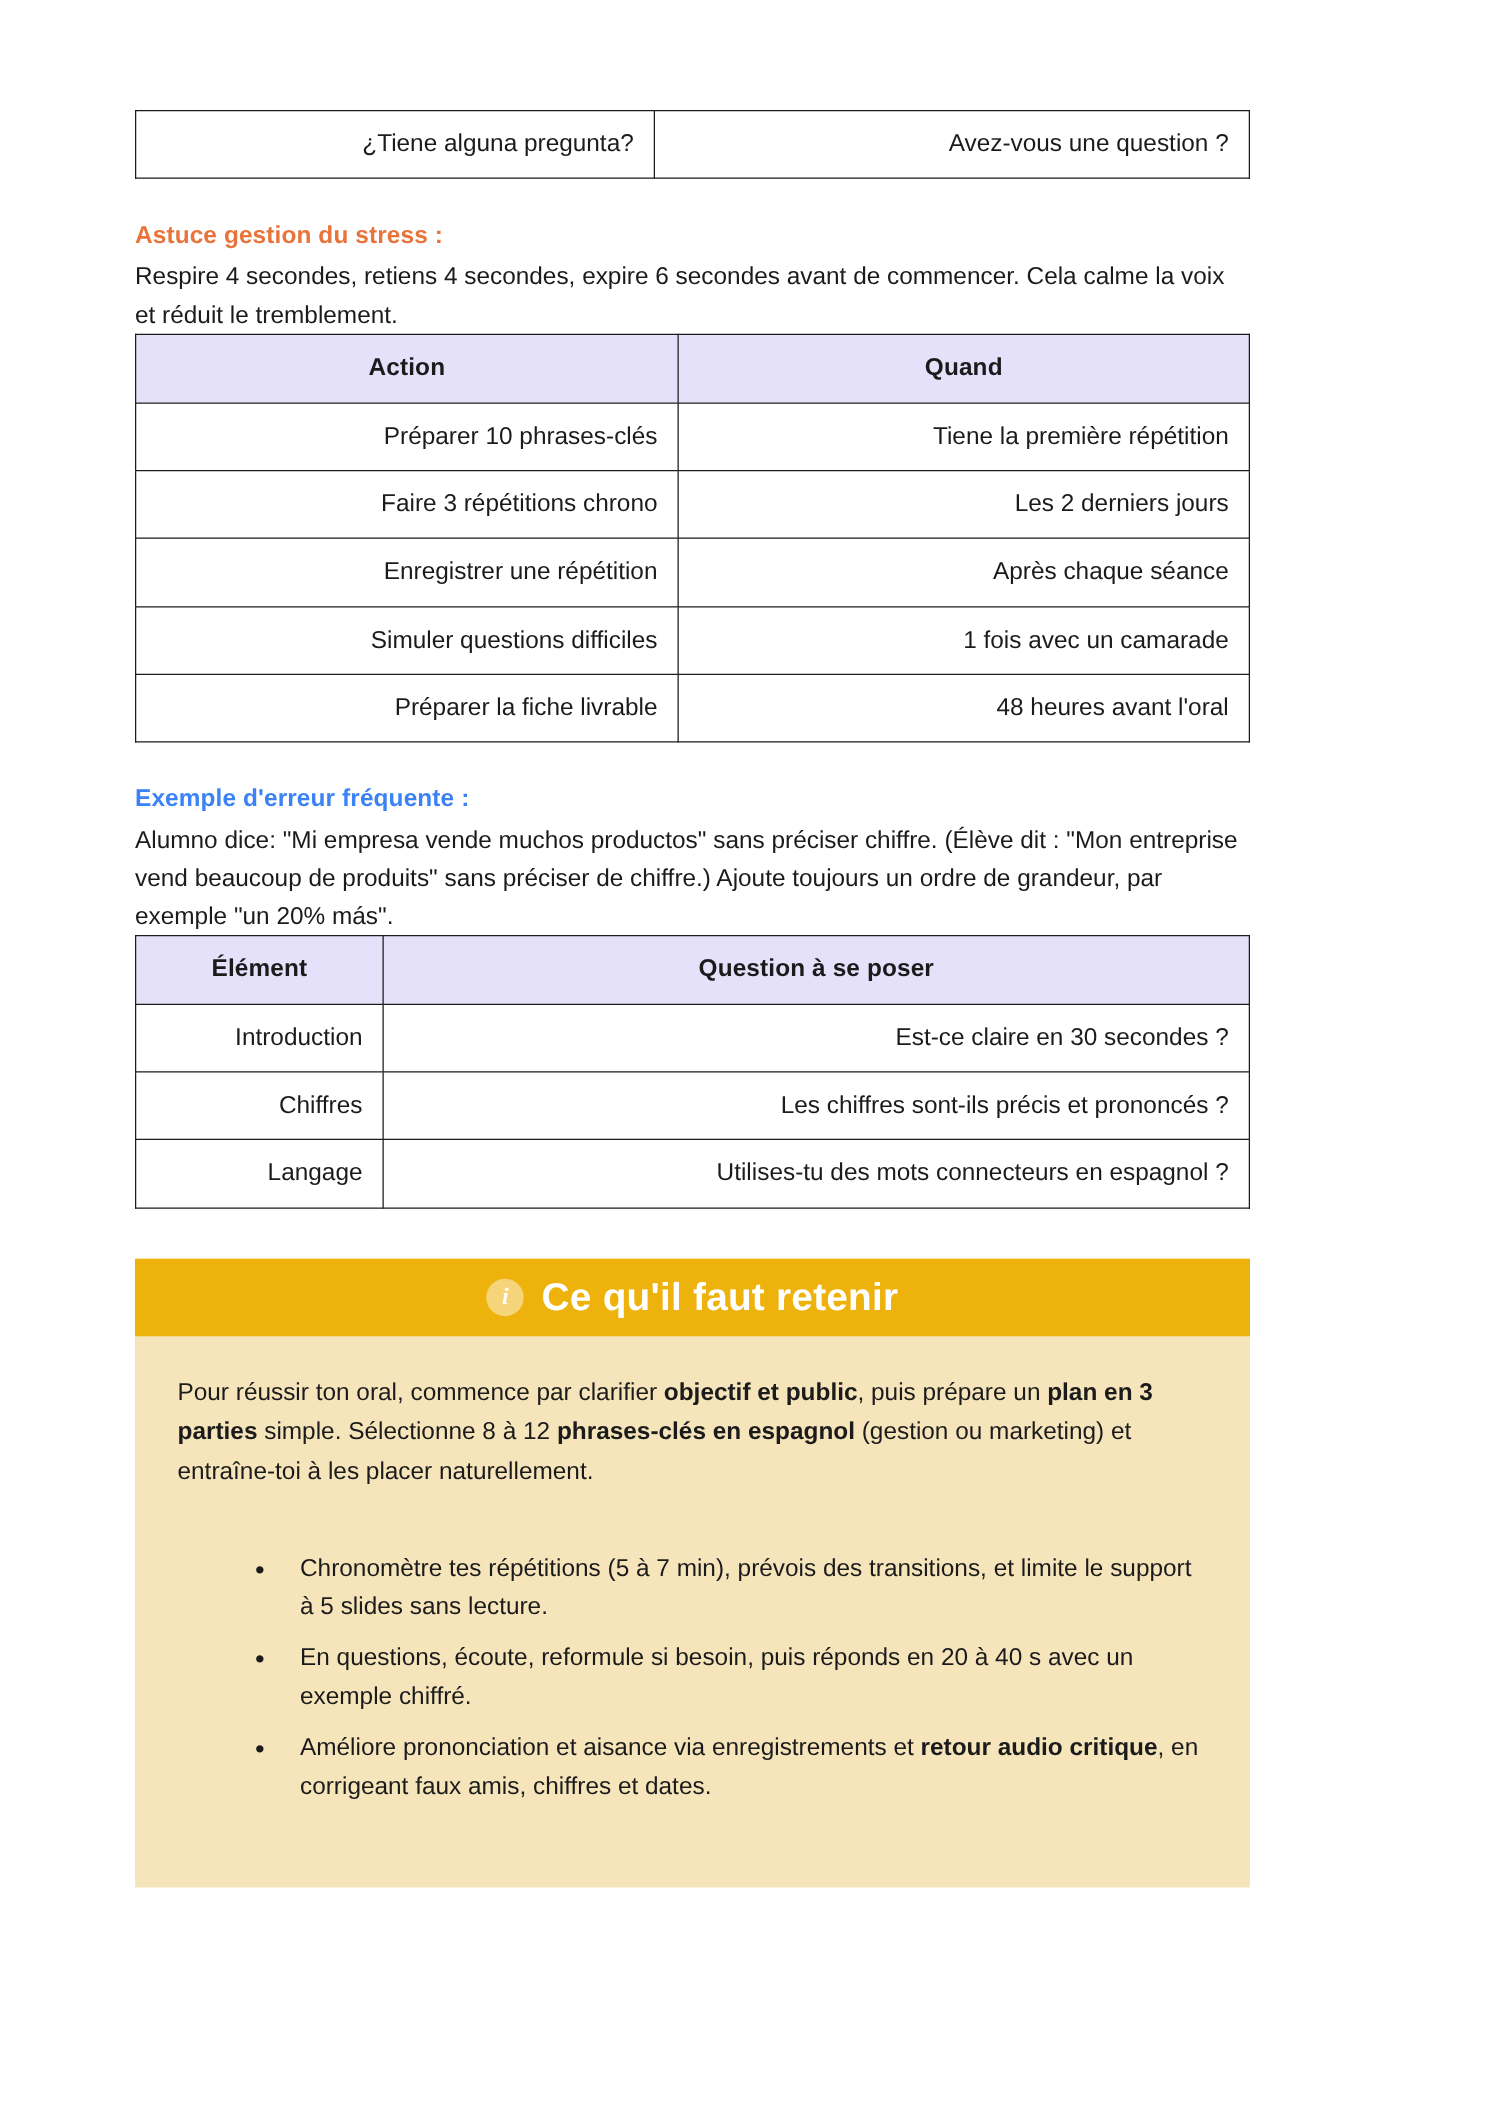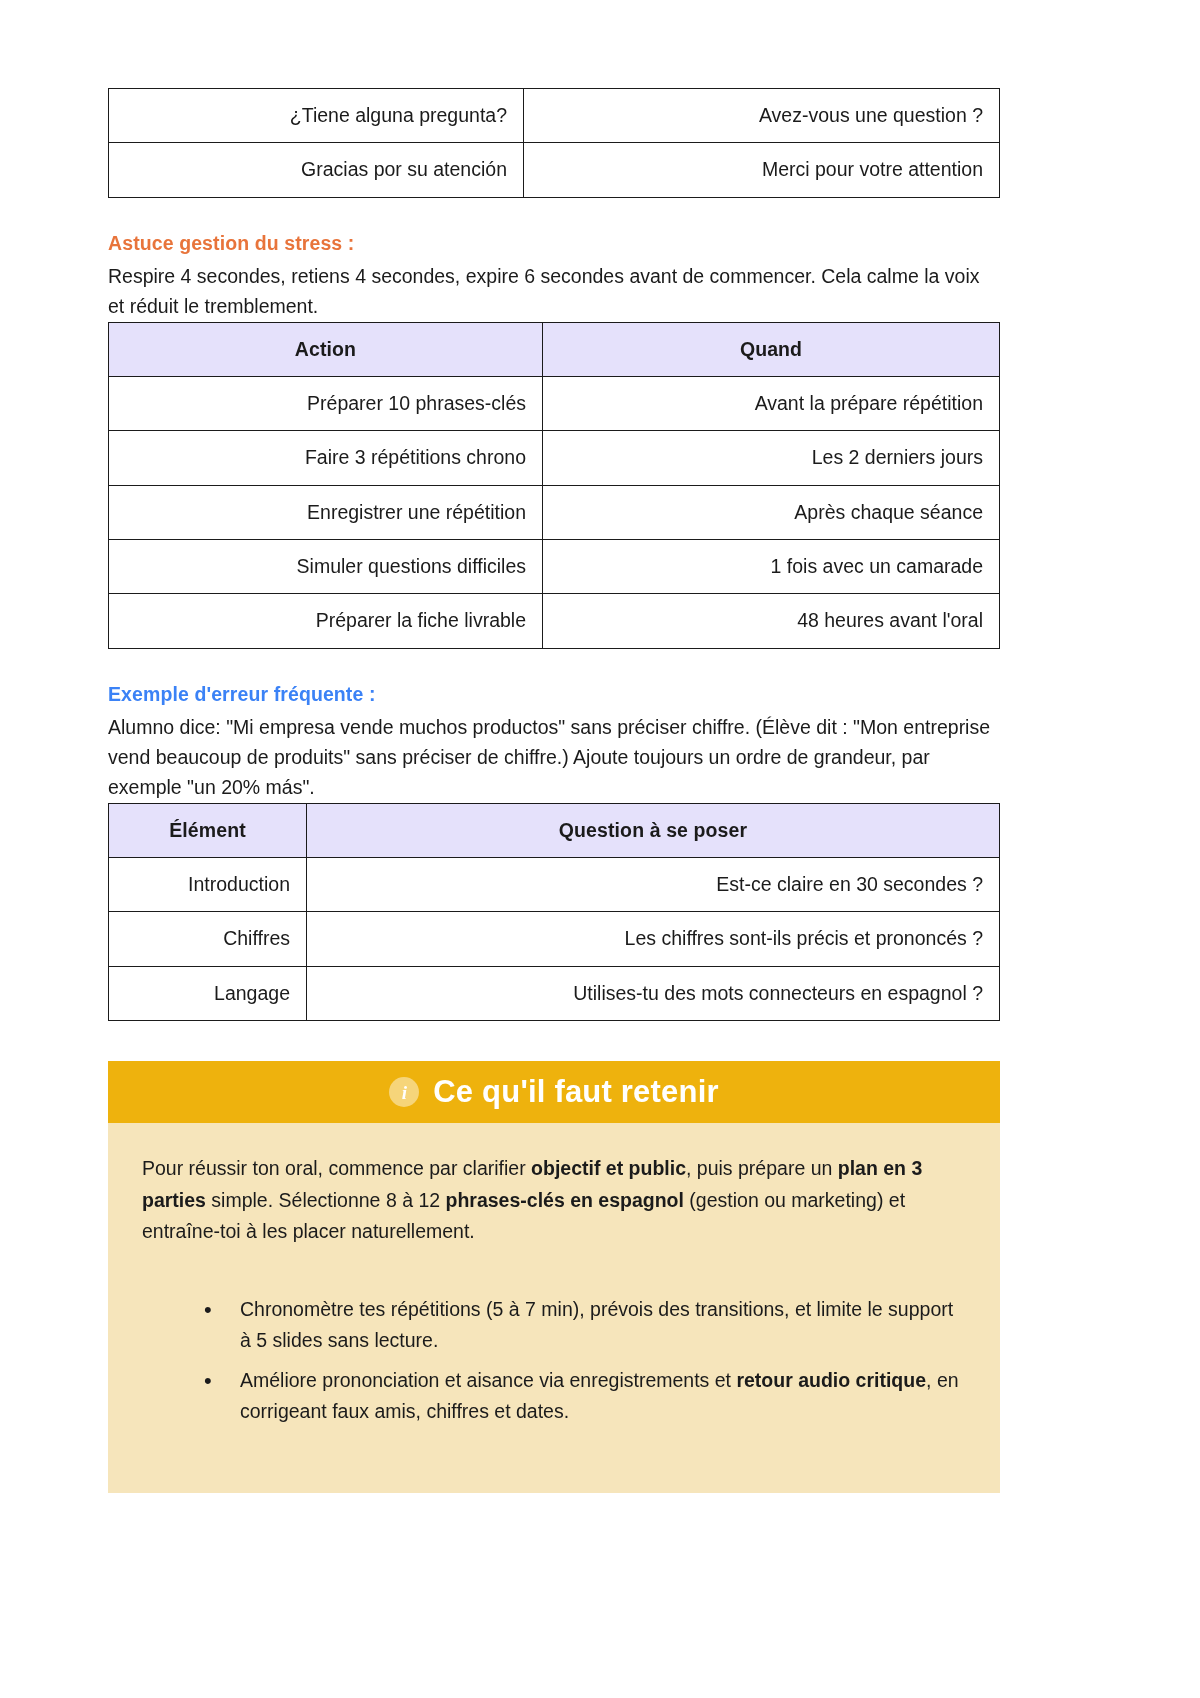--- a/index.html
+++ b/index.html
@@ -133,41 +133,37 @@
 <body>
 
 <div class="page">
 
   <table class="doc-table t-phrases">
     <tbody>
       <tr>
         <td>¿Tiene alguna pregunta?</td>
         <td>Avez-vous une question ?</td>
       </tr>
-      <tr>
-        <td>Gracias por su atención</td>
-        <td>Merci pour votre attention</td>
-      </tr>
     </tbody>
   </table>
 
   <div class="lead-head orange">Astuce gestion du stress :</div>
   <p class="body-text">Respire 4 secondes, retiens 4 secondes, expire 6 secondes avant de commencer. Cela calme la voix et réduit le tremblement.</p>
 
   <table class="doc-table t-plan gap-before-table">
     <thead>
       <tr>
         <th>Action</th>
         <th>Quand</th>
       </tr>
     </thead>
     <tbody>
       <tr>
         <td>Préparer 10 phrases-clés</td>
-        <td>Avant la prépare répétition</td>
+        <td>Tiene la première répétition</td>
       </tr>
       <tr>
         <td>Faire 3 répétitions chrono</td>
         <td>Les 2 derniers jours</td>
       </tr>
       <tr>
         <td>Enregistrer une répétition</td>
         <td>Après chaque séance</td>
       </tr>
       <tr>
@@ -211,18 +207,19 @@
     <div class="callout-header">
       <span class="info-icon">i</span>
       <span class="title">Ce qu'il faut retenir</span>
     </div>
     <div class="callout-body">
       <p>
         <span>Pour réussir ton oral, commence par clarifier </span><b>objectif et public</b><span>, puis prépare un </span><b>plan en 3 parties</b><span> simple. Sélectionne 8 à 12 </span><b>phrases-clés en espagnol</b><span> (gestion ou marketing) et entraîne-toi à les placer naturellement.</span>
       </p>
       <ul>
         <li><span>Chronomètre tes répétitions (5 à 7 min), prévois des transitions, et limite le support à 5 slides sans lecture.</span><b></b><span></span></li>
+        <li><span>En questions, écoute, reformule si besoin, puis réponds en 20 à 40 s avec un exemple chiffré.</span><b></b><span></span></li>
         <li><span>Améliore prononciation et aisance via enregistrements et </span><b>retour audio critique</b><span>, en corrigeant faux amis, chiffres et dates.</span></li>
       </ul>
     </div>
   </div>
 
 </div>
 
 </body></html>

